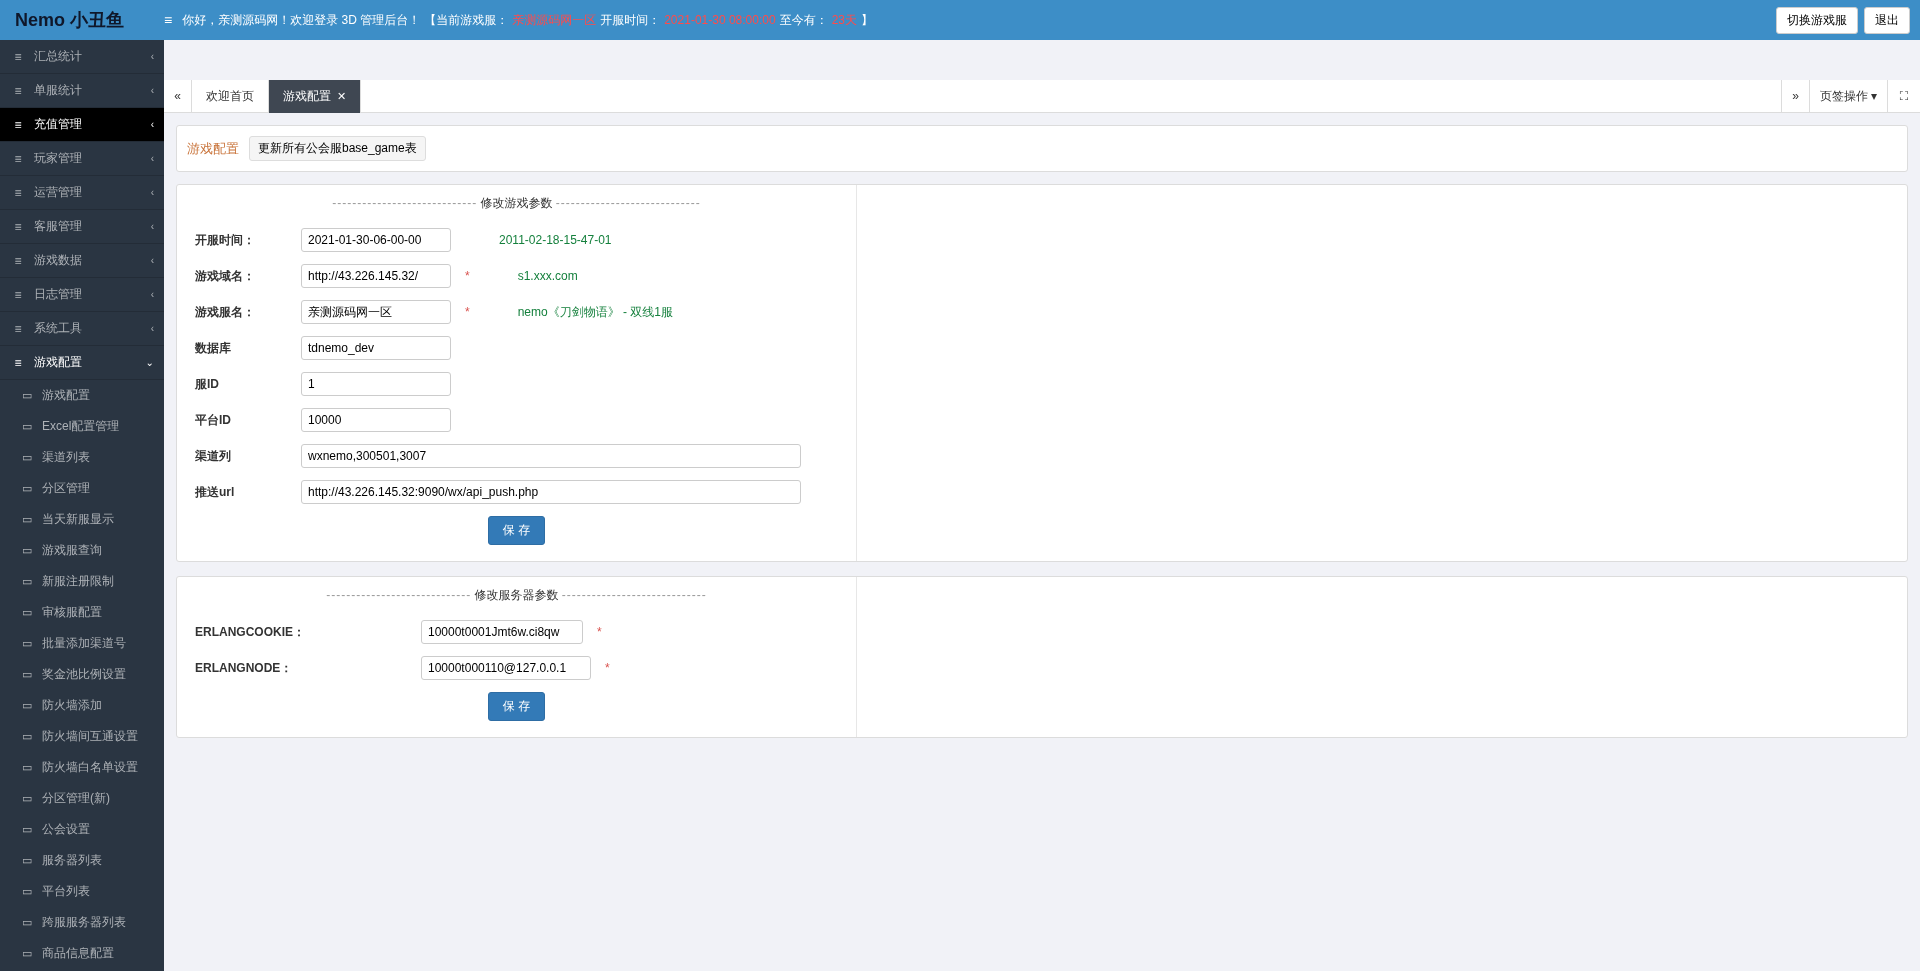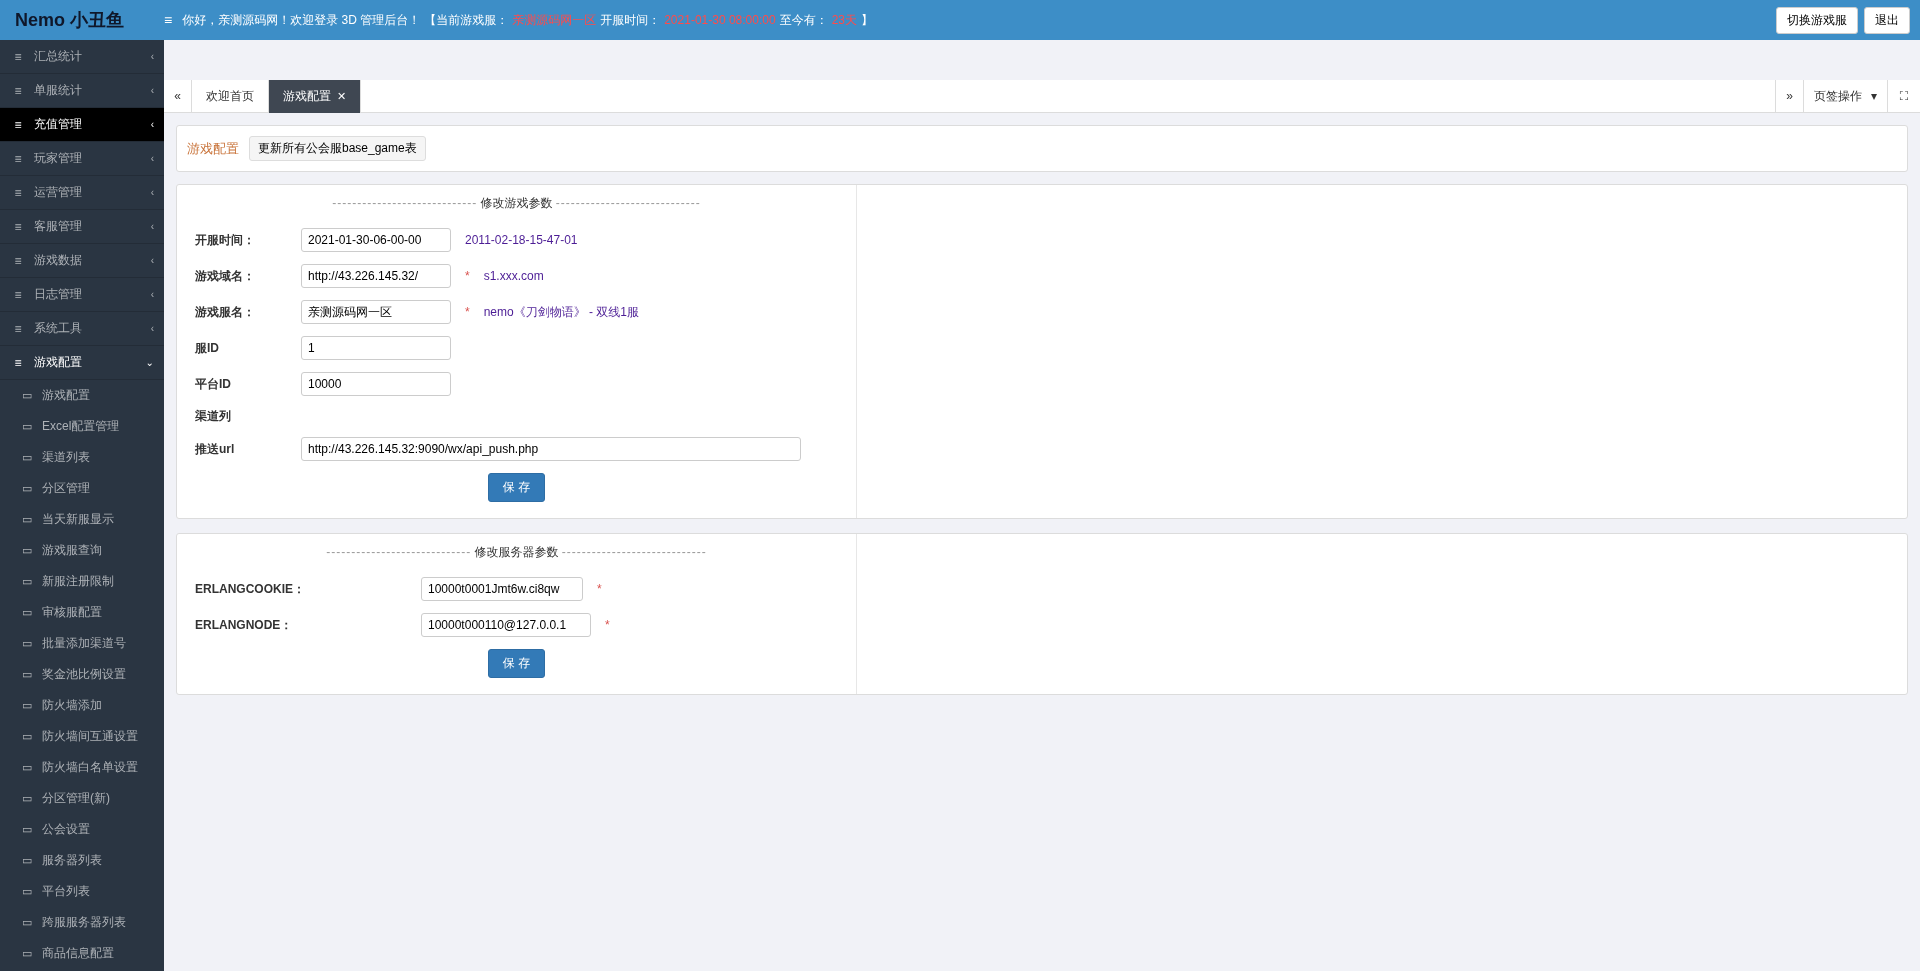--- a/index.html
+++ b/index.html
@@ -25,21 +25,21 @@
 .submenu-item .icon { width: 14px; margin-right: 6px; font-size: 11px; }
 
 .main { margin-left: 164px; margin-top: 40px; }
 .tabs-bar { background: #fff; border-bottom: 1px solid #dcdcdc; display: flex; align-items: center; height: 33px; }
 .tab-nav { width: 28px; height: 33px; display: flex; align-items: center; justify-content: center; border-right: 1px solid #dcdcdc; cursor: pointer; }
 .tab-nav-right { border-left: 1px solid #dcdcdc; border-right: none; }
 .tab { padding: 0 14px; height: 33px; display: flex; align-items: center; border-right: 1px solid #dcdcdc; cursor: pointer; gap: 6px; }
 .tab.active { background: #3f4752; color: #fff; }
 .tab .close { font-size: 11px; }
 .tabs-spacer { flex: 1; }
-.tabs-op { padding: 0 10px; height: 33px; display: flex; align-items: center; border-left: 1px solid #dcdcdc; cursor: pointer; gap: 9px; }
+.tabs-op { padding: 0 10px; height: 33px; display: flex; align-items: center; border-left: 1px solid #dcdcdc; cursor: pointer; gap: 3px; }
 .tabs-full { width: 33px; height: 33px; display: flex; align-items: center; justify-content: center; border-left: 1px solid #dcdcdc; cursor: pointer; }
 
 .content { padding: 12px; }
 .panel { background: #fff; border: 1px solid #dcdcdc; border-radius: 3px; margin-bottom: 12px; padding: 10px; }
 .crumb { display: flex; align-items: center; gap: 10px; }
 .crumb-title { color: #c9743b; font-size: 13px; }
 .crumb-btn { background: #f5f5f5; border: 1px solid #ddd; border-radius: 3px; padding: 3px 8px; cursor: pointer; font-size: 12px; }
 
 .section { background: #fff; border: 1px solid #dcdcdc; border-radius: 3px; margin-bottom: 14px; }
 .section-split { display: flex; }
@@ -48,21 +48,21 @@
 .section-title { text-align: center; color: #333; margin-bottom: 10px; font-size: 12px; }
 .section-title .dash { color: #999; letter-spacing: 1px; }
 .section-title b { font-weight: normal; }
 
 .form-row { display: flex; align-items: center; padding: 6px 0; }
 .form-label { width: 110px; padding-left: 4px; font-weight: bold; color: #333; }
 .form-label2 { width: 230px; padding-left: 4px; font-weight: bold; color: #333; }
 .form-field { flex: 1; display: flex; align-items: center; gap: 14px; }
 .form-input { border: 1px solid #ccc; border-radius: 3px; padding: 4px 6px; font-size: 12px; width: 150px; }
 .form-input.wide { width: 100%; max-width: 500px; }
-.hint { color: #4c1d95; }
+.hint { color: #15803d; margin-left: 34px; }
 .star { color: #d9534f; }
 
 .btn-save { background: #337ab7; color: #fff; border: 1px solid #2e6da4; border-radius: 3px; padding: 5px 14px; cursor: pointer; font-size: 12px; margin: 6px 0; }
 .btn-center { text-align: center; }
 </style>
 </head>
 <body>
 
 <div class="header">
   <div class="logo">Nemo 小丑鱼</div>
@@ -261,33 +261,42 @@
           </div>
         <div class="form-row">
             <div class="form-label">游戏服名：</div>
             <div class="form-field">
               <input class="form-input" type="text" value="亲测源码网一区" style="">
               <span class="star">*</span>
               <span class="hint">nemo《刀剑物语》 - 双线1服</span>
             </div>
           </div>
         <div class="form-row">
+            <div class="form-label">数据库</div>
+            <div class="form-field">
+              <input class="form-input" type="text" value="tdnemo_dev" style="">
+            </div>
+          </div>
+        <div class="form-row">
             <div class="form-label">服ID</div>
             <div class="form-field">
               <input class="form-input" type="text" value="1" style="">
             </div>
           </div>
         <div class="form-row">
             <div class="form-label">平台ID</div>
             <div class="form-field">
               <input class="form-input" type="text" value="10000" style="">
             </div>
           </div>
         <div class="form-row">
             <div class="form-label">渠道列</div>
+            <div class="form-field">
+              <input class="form-input wide" type="text" value="wxnemo,300501,3007" style="">
+            </div>
           </div>
         <div class="form-row">
             <div class="form-label">推送url</div>
             <div class="form-field">
               <input class="form-input wide" type="text" value="http://43.226.145.32:9090/wx/api_push.php" style="">
             </div>
           </div>
         <div class="btn-center"><button class="btn-save">保 存</button></div>
       </div>
       <div class="section-right"></div>

